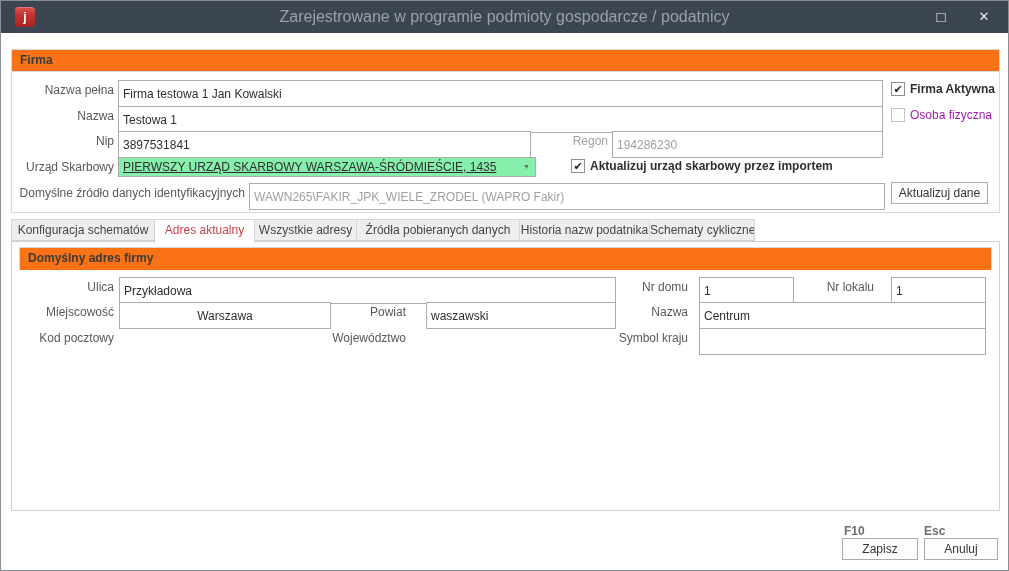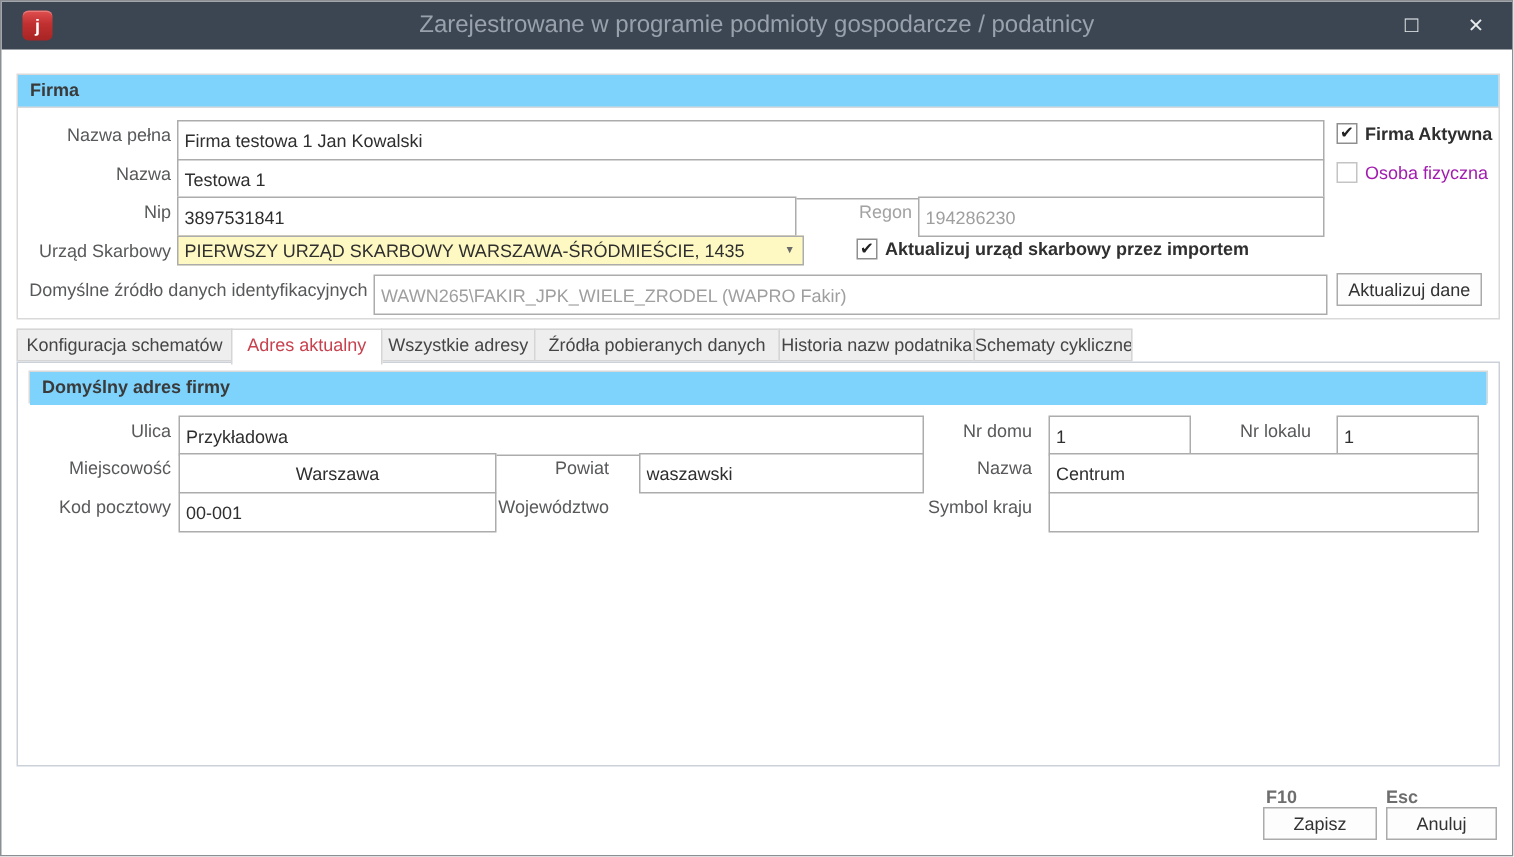--- a/index.html
+++ b/index.html
@@ -38,42 +38,42 @@
     font-size: 13px; cursor: default;
   }
   .win-btn.maximize { right: 50px; font-size: 15px; }
   .win-btn.close { right: 7px; }
 
   
   .groupbox {
     position: absolute; border: 1px solid #d9d9d9; background: #ffffff;
   }
   .group-header {
-    height: 22px; background: #7dd3fc; border-bottom: 1px solid #d9d9d9;
+    height: 22px; background: #f97316; border-bottom: 1px solid #d9d9d9;
     font-weight: bold; color: #3a3a3a; line-height: 21px; padding-left: 8px;
   }
 
   
   .lbl {
     position: absolute; height: 20px; line-height: 20px;
     text-align: right; color: #58595b; white-space: nowrap;
   }
   .lbl.dim { color: #a2a2a2; }
   .field {
     position: absolute; height: 27px;
     border: 1px solid #acacac; background: #ffffff;
     font-family: "Liberation Sans", sans-serif; font-size: 12px;
     color: #2f2f2f; padding: 0 4px; outline: none;
   }
   .field.dim { color: #9f9f9f; }
   .select {
     position: absolute; height: 20px; line-height: 18px;
-    border: 1px solid #acacac; background: #fef9c3;
+    border: 1px solid #acacac; background: #86efac;
     color: #2f2f2f; padding: 0 18px 0 4px;
-    white-space: nowrap; overflow: hidden;
+    white-space: nowrap; overflow: hidden; text-decoration: underline;
   }
   .select .arrow {
     position: absolute; right: 5px; top: 0; line-height: 18px;
     color: #6a6a6a; font-size: 10px;
   }
   .checkbox {
     position: absolute; width: 14px; height: 14px;
     border: 1px solid #8f8f8f; background: #ffffff;
     text-align: center; line-height: 13px; font-size: 11px; color: #222222;
   }
@@ -174,21 +174,20 @@
   <input class="field" type="text" style="left: 890px; top: 276px; width: 95px; z-index: 2;" value="1">
 
   <div class="lbl" style="left:10px; top:301px; width:103px; z-index:2;">Miejscowość</div>
   <input class="field" type="text" style="left: 118px; top: 301px; width: 212px; z-index: 2; text-align: center;" value="Warszawa">
   <div class="lbl" style="left:340px; top:301px; width:65px; z-index:2;">Powiat</div>
   <input class="field" type="text" style="left: 425px; top: 301px; width: 190px; z-index: 2;" value="waszawski">
   <div class="lbl" style="left:620px; top:301px; width:67px; z-index:2;">Nazwa</div>
   <input class="field" type="text" style="left: 698px; top: 301px; width: 287px; z-index: 2;" value="Centrum">
 
   <div class="lbl" style="left:10px; top:327px; width:103px; z-index:2;">Kod pocztowy</div>
-  <input class="field" type="text" style="left: 118px; top: 327px; width: 212px; z-index: 2;" value="00-001">
   <div class="lbl" style="left:320px; top:327px; width:85px; z-index:2;">Województwo</div>
   <div class="lbl" style="left:600px; top:327px; width:87px; z-index:2;">Symbol kraju</div>
   <input class="field" type="text" style="left: 698px; top: 327px; width: 287px; z-index: 2;" value="">
 
   <div class="key-label" style="left:843px; top:523px;">F10</div>
   <button class="btn" style="left:841px; top:537px; width:76px; height:22px;">Zapisz</button>
   <div class="key-label" style="left:923px; top:523px;">Esc</div>
   <button class="btn" style="left:923px; top:537px; width:74px; height:22px;">Anuluj</button>
 
 </div>

